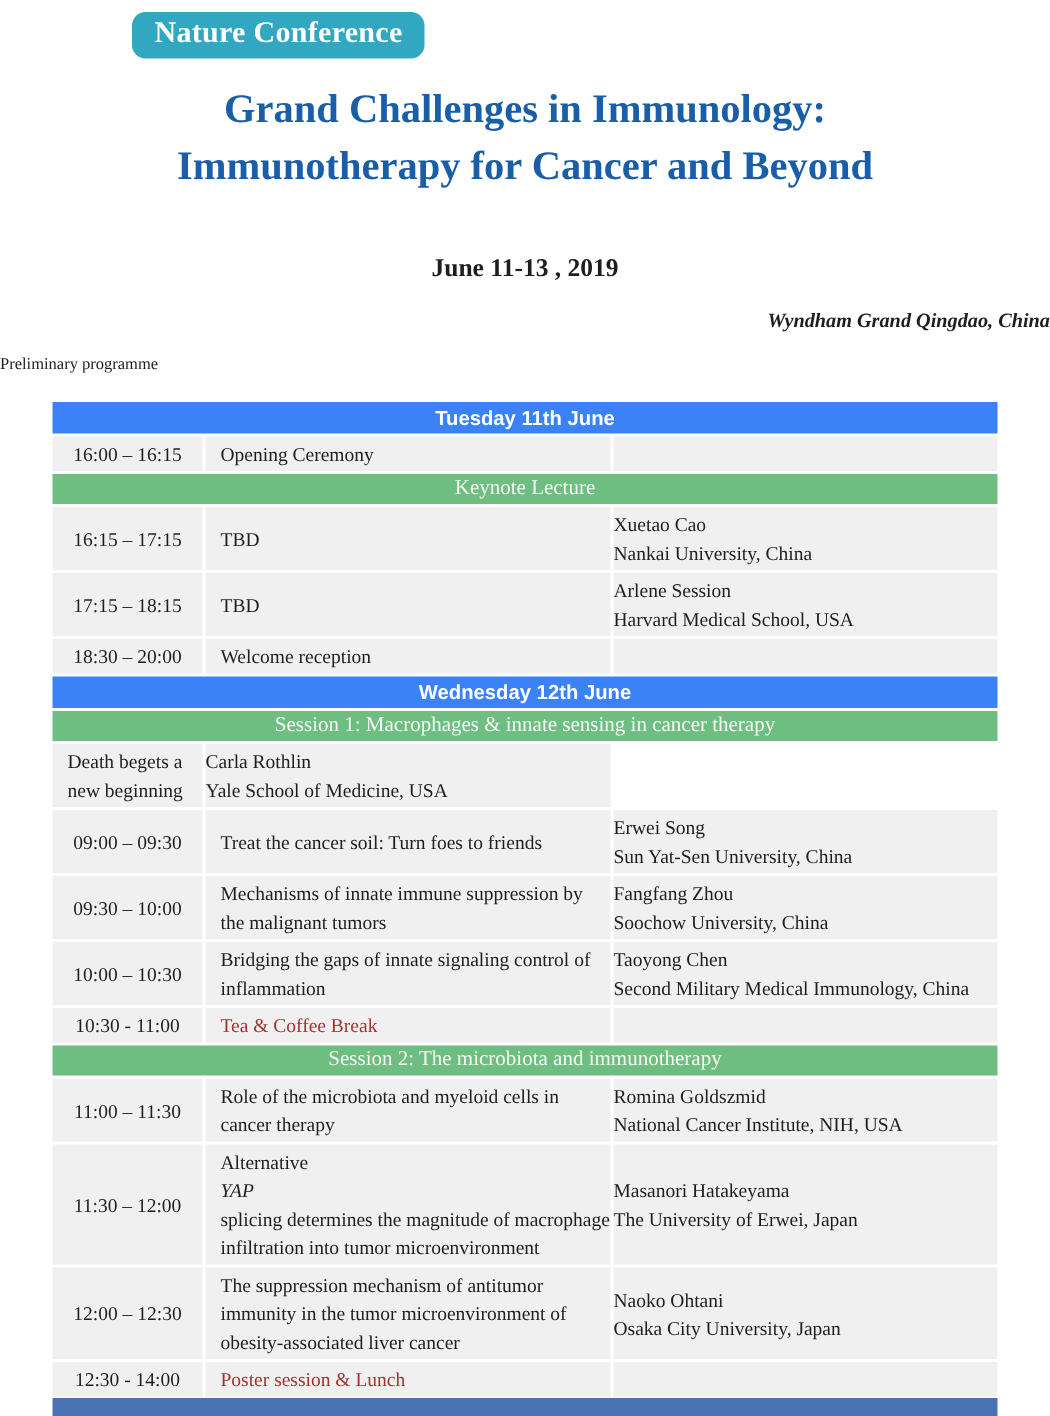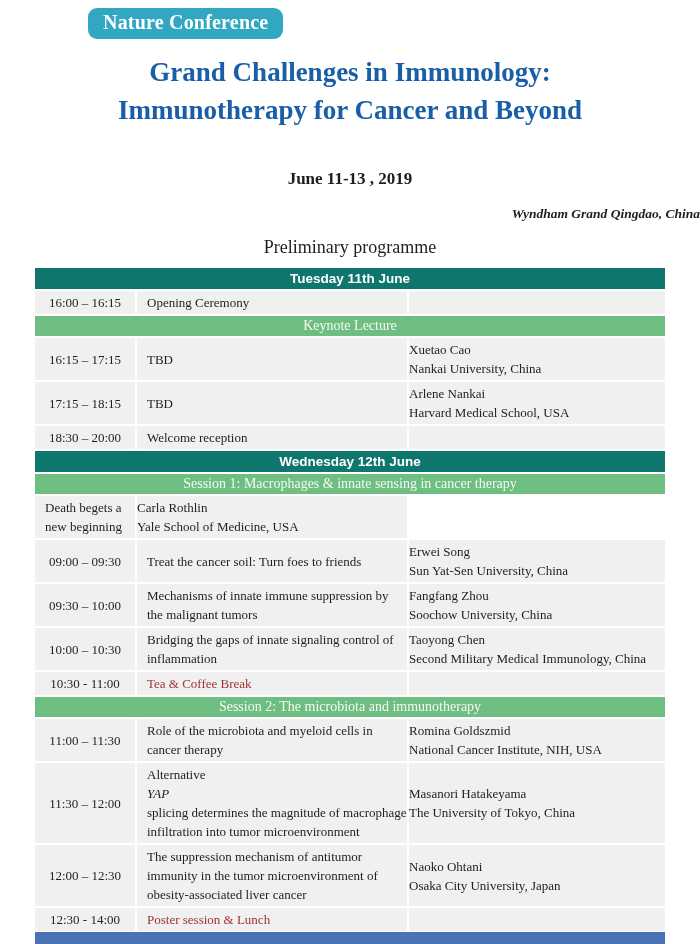--- a/index.html
+++ b/index.html
@@ -7,26 +7,26 @@
         font-family:"Liberation Serif","DejaVu Serif",serif;color:#1e1e1e;}
 
   
   .badge{display:inline-block;margin:8px 0 0 88px;padding:3px 15px 5px 15px;
          background:#31a7c1;border-radius:9px;color:#ffffff;font-weight:bold;
          font-size:20px;letter-spacing:.2px;}
   .doc-title{margin:14px 20px 0 20px;text-align:center;color:#1a5ea8;font-weight:bold;
              font-size:27px;line-height:38px;}
   .dates{margin-top:40px;text-align:center;font-weight:bold;font-size:17px;}
   .venue{margin-top:17px;text-align:right;font-style:italic;font-weight:bold;font-size:13.5px;}
-  .note{margin-top:15px;text-align:center;font-size:18px;}
+  .note{margin-top:15px;text-align:left;font-size:11px;}
 
   
   .table{position:absolute;top:268px;left:35px;right:35px;display:flex;
          flex-direction:column;gap:2px;}
-  .row.day{background:#0f766e;color:#ffffff;font-family:"Liberation Sans",sans-serif;
+  .row.day{background:#3b82f6;color:#ffffff;font-family:"Liberation Sans",sans-serif;
            font-weight:bold;font-size:13.5px;height:21px;display:flex;
            align-items:center;justify-content:center;}
   .row.session{background:#6fbe81;color:#f4faf4;font-size:14px;height:20px;
                display:flex;align-items:center;justify-content:center;}
   .row.item{display:grid;grid-template-columns:100px 270px 1fr;gap:2px;}
   .cell{background:#f0f0f1;display:flex;flex-direction:column;justify-content:center;
         font-size:13px;line-height:19px;padding:2px 0;}
   .cell.time{align-items:center;text-align:center;min-height:19px;font-family:Liberation Serif, serif;}
   .cell.title{padding-left:10px;padding-right:0;}
   .cell.speaker{padding-right:2px;}
@@ -70,21 +70,21 @@
       <div class="cell speaker">
         <div>Xuetao Cao</div>
         <div>Nankai University, China</div>
       </div>
     </div>
 
     <div class="row item">
       <div class="cell time">17:15 – 18:15</div>
       <div class="cell title">TBD</div>
       <div class="cell speaker">
-        <div>Arlene Nankai</div>
+        <div>Arlene Session</div>
         <div>Harvard Medical School, USA</div>
       </div>
     </div>
 
     <div class="row item">
       <div class="cell time">18:30 – 20:00</div>
       <div class="cell title">Welcome reception</div>
       <div class="cell speaker"></div>
     </div>
 
@@ -142,21 +142,21 @@
         <div>Romina Goldszmid</div>
         <div>National Cancer Institute, NIH, USA</div>
       </div>
     </div>
 
     <div class="row item">
       <div class="cell time">11:30 – 12:00</div>
       <div class="cell title">Alternative <i>YAP</i> splicing determines the mag­nitude of macrophage infiltration into tumor microenvironment</div>
       <div class="cell speaker">
         <div>Masanori Hatakeyama</div>
-        <div>The University of Tokyo,  China</div>
+        <div>The University of Erwei,  Japan</div>
       </div>
     </div>
 
     <div class="row item">
       <div class="cell time">12:00 – 12:30</div>
       <div class="cell title">The suppression mechanism of antitumor immunity in the tumor microenvironment of obesity-associated liver cancer</div>
       <div class="cell speaker">
         <div>Naoko Ohtani</div>
         <div>Osaka City University, Japan</div>
       </div>

